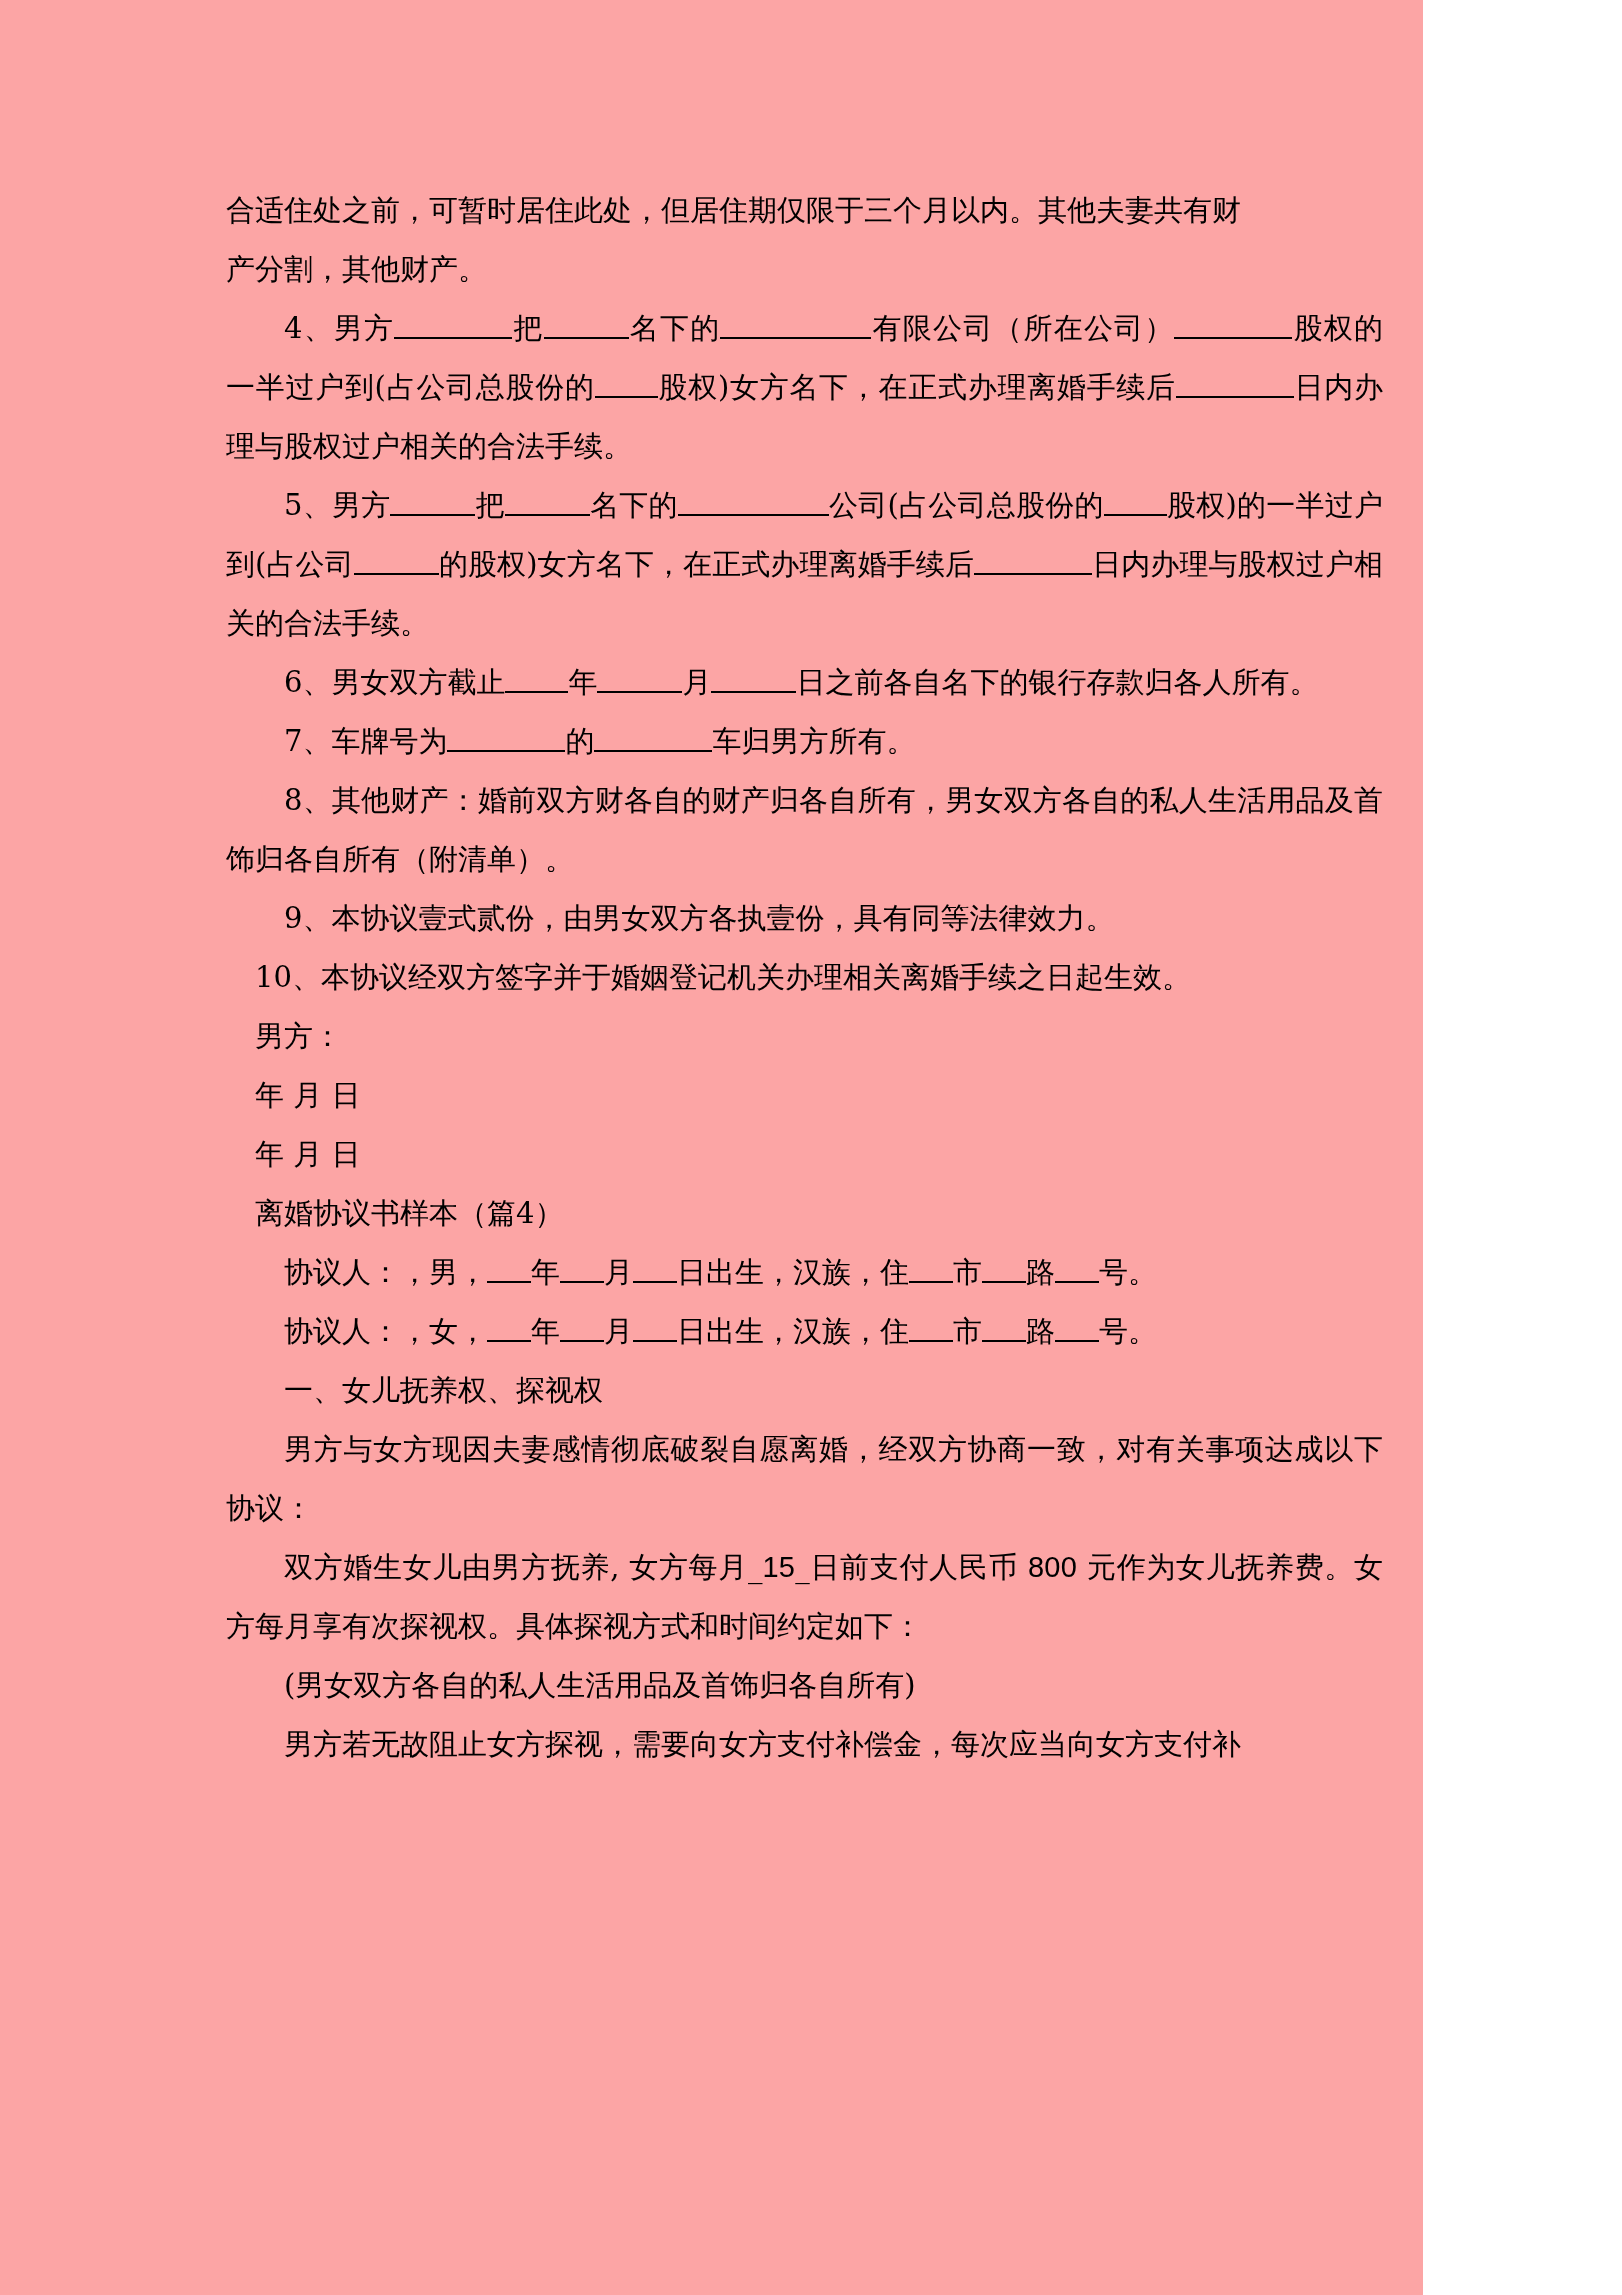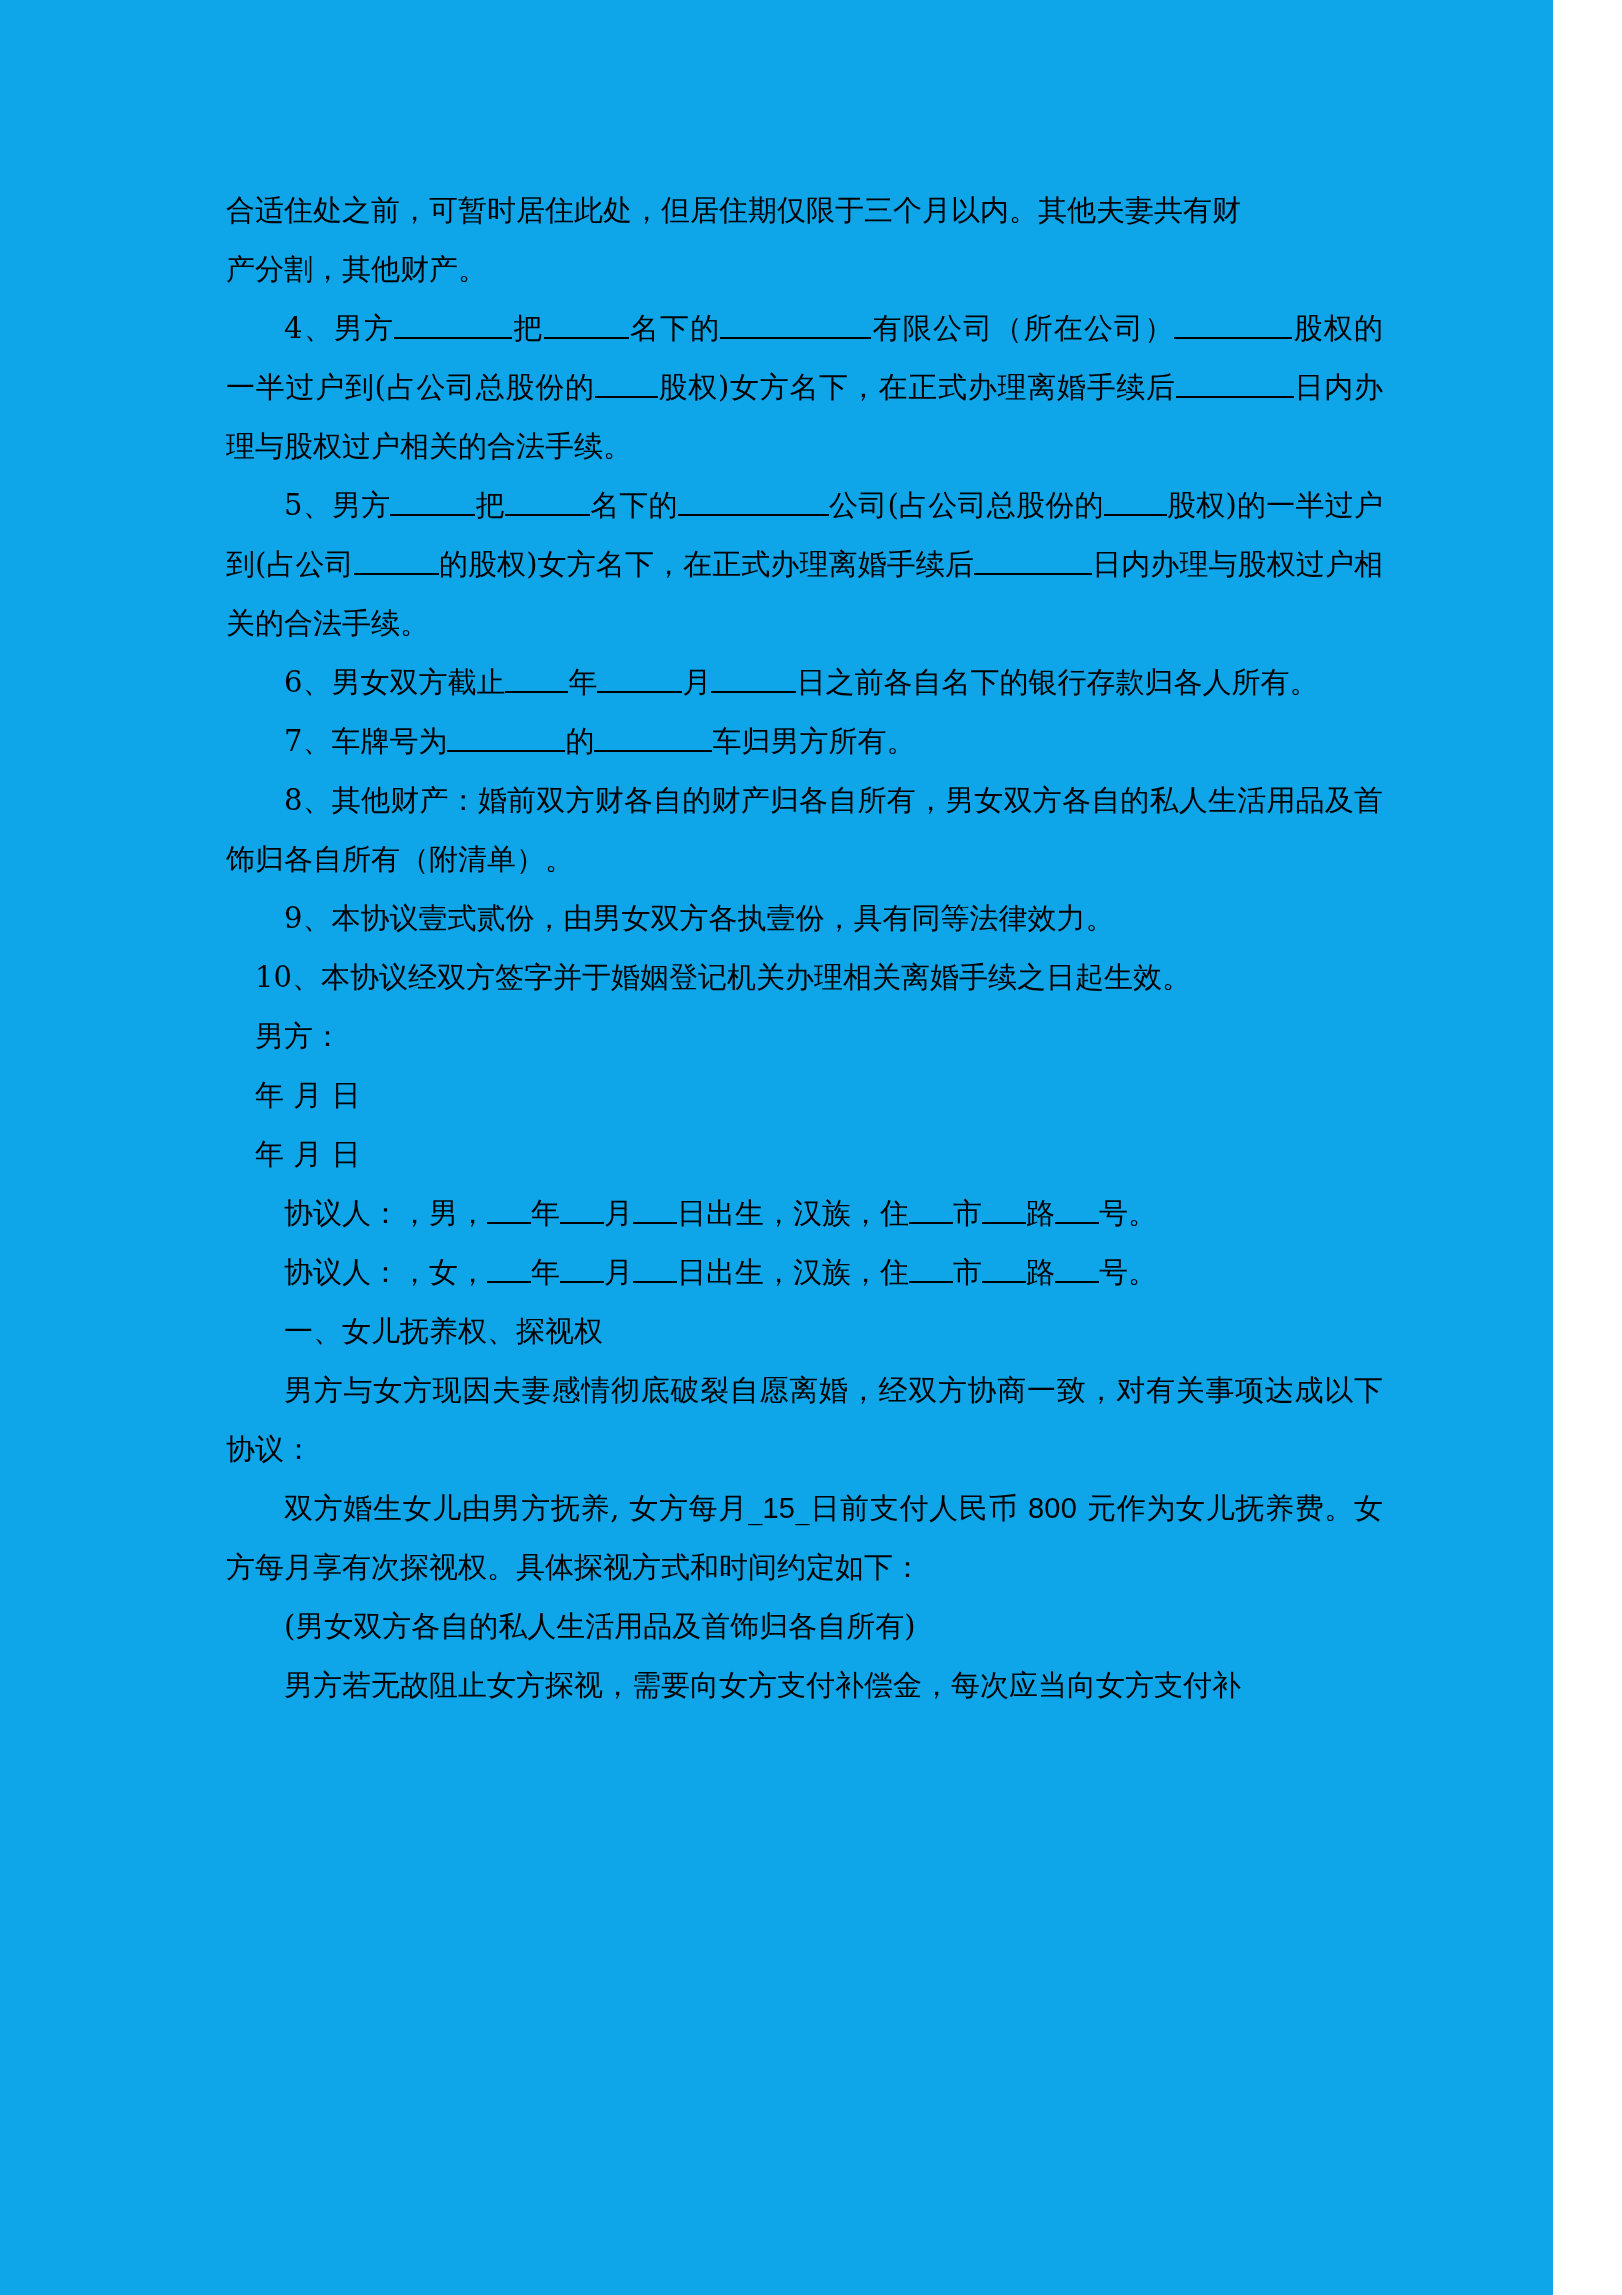--- a/index.html
+++ b/index.html
@@ -10,23 +10,23 @@
   body {
     width: 1623px;
     height: 2295px;
     font-family: "DejaVu Serif", "Liberation Serif", serif;
     color: #000000;
     -webkit-font-smoothing: antialiased;
   }
 
   #page {
     position: relative;
-    width: 1553px;
+    width: 1423px;
     height: 2295px;
-    background: #0ea5e9;
+    background: #fca5a5;
     box-sizing: border-box;
     overflow: hidden;
   }
 
   #doc-body {
     position: absolute;
     left: 226px;
     top: 181px;
     width: 1157px;
   }
@@ -89,20 +89,21 @@
     <p class="para indent2">8、其他财产：婚前双方财各自的财产归各自所有，男女双方各自的私人生活用品及首饰归各自所有（附清单）。</p>
 
     <p class="para indent2">9、本协议壹式贰份，由男女双方各执壹份，具有同等法律效力。</p>
 
     <p class="para indent1">10、本协议经双方签字并于婚姻登记机关办理相关离婚手续之日起生效。</p>
 
     <p class="para indent1">男方：</p>
     <p class="para indent1">年  月  日</p>
     <p class="para indent1">年  月  日</p>
 
+    <p class="para indent1">离婚协议书样本（篇4）</p>
 
     <p class="para indent2"><span>协议人：，男，</span><span class="blank b-s"></span><span>年</span><span class="blank b-s"></span><span>月</span><span class="blank b-s"></span><span>日出生，汉族，住</span><span class="blank b-s"></span><span>市</span><span class="blank b-s"></span><span>路</span><span class="blank b-s"></span><span>号。</span></p>
 
     <p class="para indent2"><span>协议人：，女，</span><span class="blank b-s"></span><span>年</span><span class="blank b-s"></span><span>月</span><span class="blank b-s"></span><span>日出生，汉族，住</span><span class="blank b-s"></span><span>市</span><span class="blank b-s"></span><span>路</span><span class="blank b-s"></span><span>号。</span></p>
 
     <p class="para indent2">一、女儿抚养权、探视权</p>
 
     <p class="para indent2">男方与女方现因夫妻感情彻底破裂自愿离婚，经双方协商一致，对有关事项达成以下协议：</p>
 
     <p class="para indent2"><span>双方婚生女儿由男方抚养, 女方每月_</span><span class="latin">15</span><span>_日前支付人民币 </span><span class="latin">800</span><span> 元作为女儿抚养费。女方每月享有次探视权。具体探视方式和时间约定如下：</span></p>

